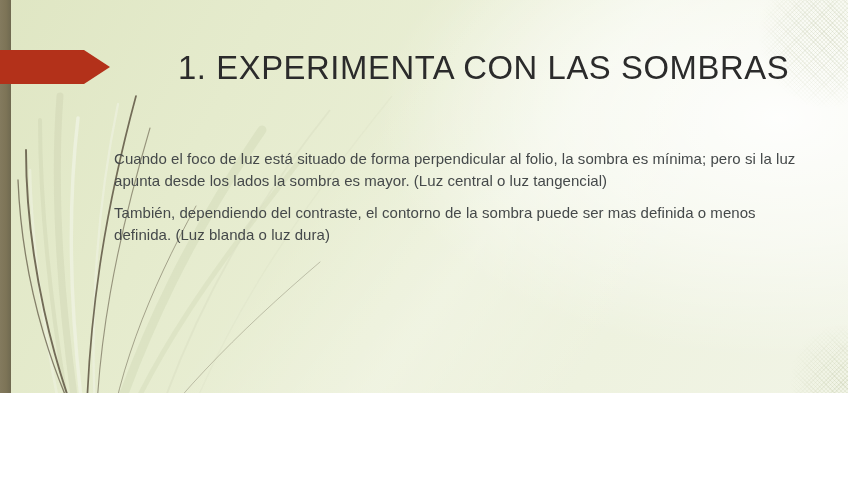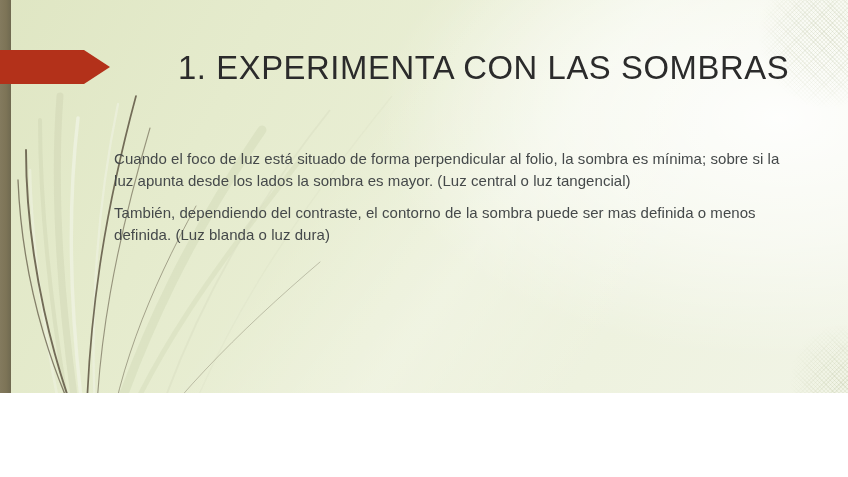--- a/index.html
+++ b/index.html
@@ -166,17 +166,17 @@
       <path d="M 320 262 C 240 330 160 410 122 477" stroke-width="0.9" opacity="0.40"></path>
     </g>
   </svg>
 
   <div class="left-bar"></div>
   <div class="title-arrow"></div>
 
   <div class="slide-title">1. EXPERIMENTA CON LAS SOMBRAS</div>
 
   <div class="body-block">
-    <p class="body-para">Cuando el foco de luz está situado de forma perpendicular al folio, la sombra es mínima; sobre si la luz apunta desde los lados la sombra es mayor. (Luz central o luz tangencial)</p>
+    <p class="body-para">Cuando el foco de luz está situado de forma perpendicular al folio, la sombra es mínima; pero si la luz apunta desde los lados la sombra es mayor. (Luz central o luz tangencial)</p>
     <p class="body-para">También, dependiendo del contraste, el contorno de la sombra puede ser mas definida o menos definida. (Luz blanda o luz dura)</p>
   </div>
 
 </div>
 
 </body></html>

